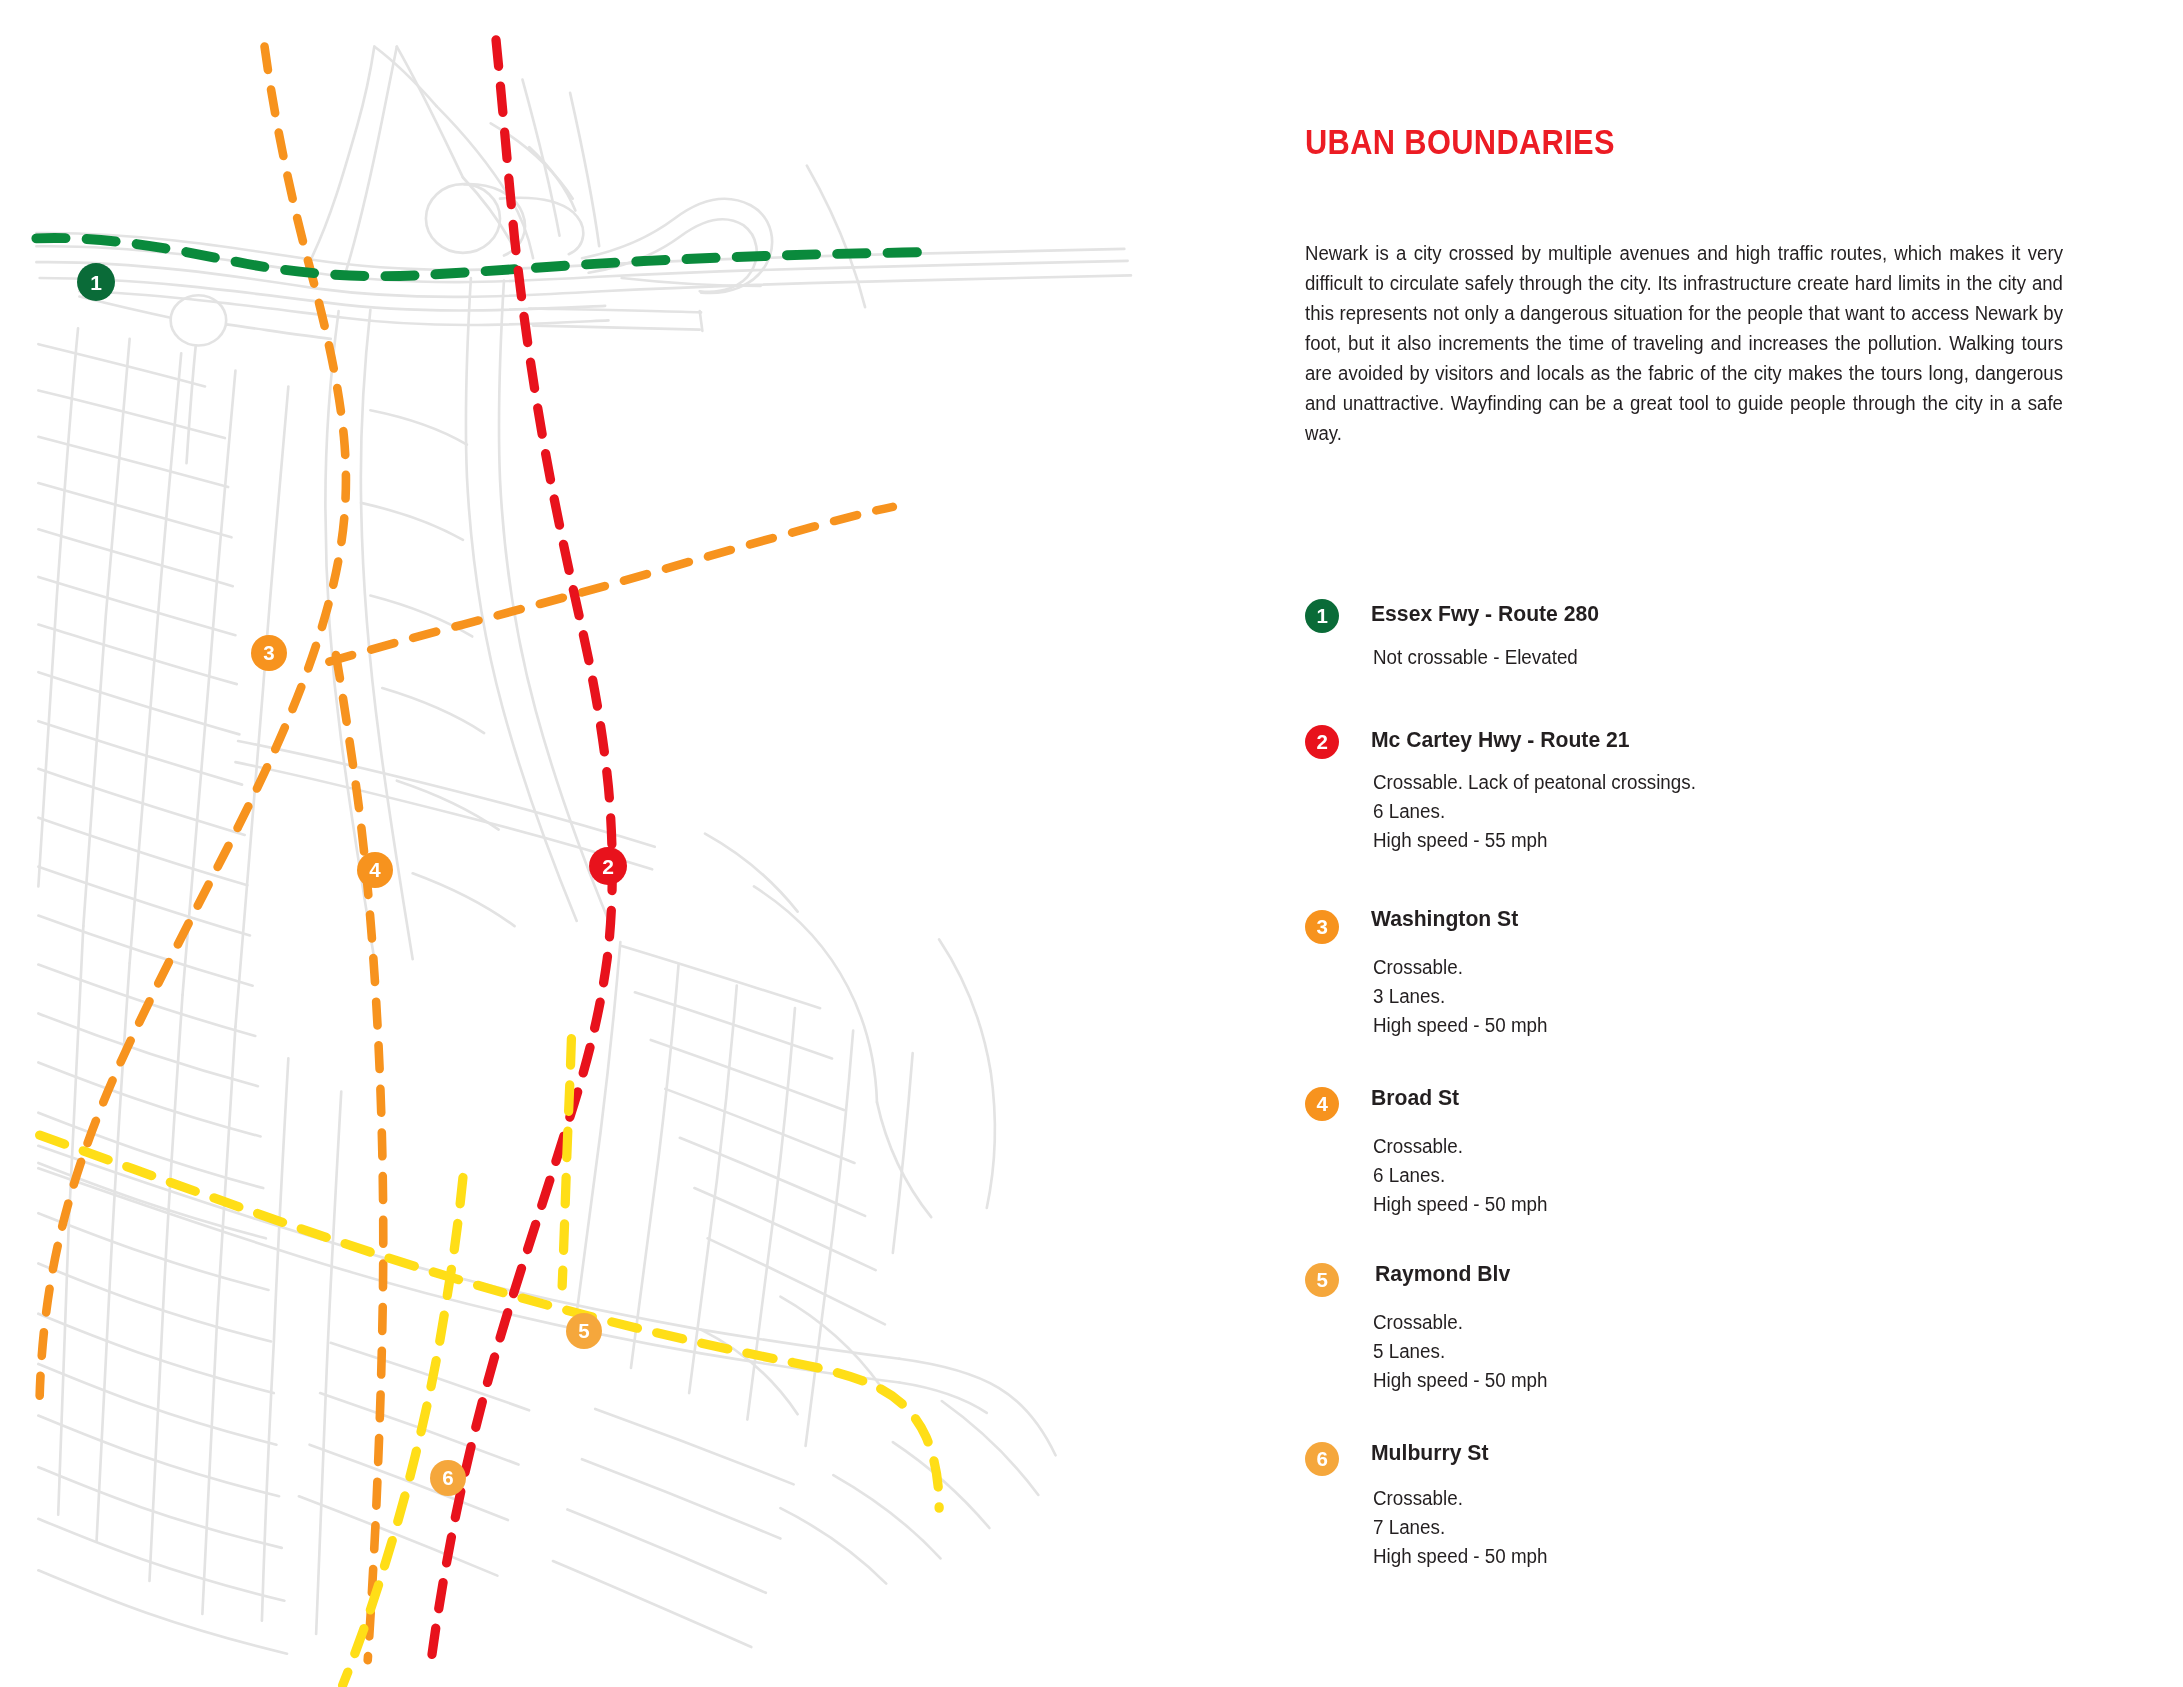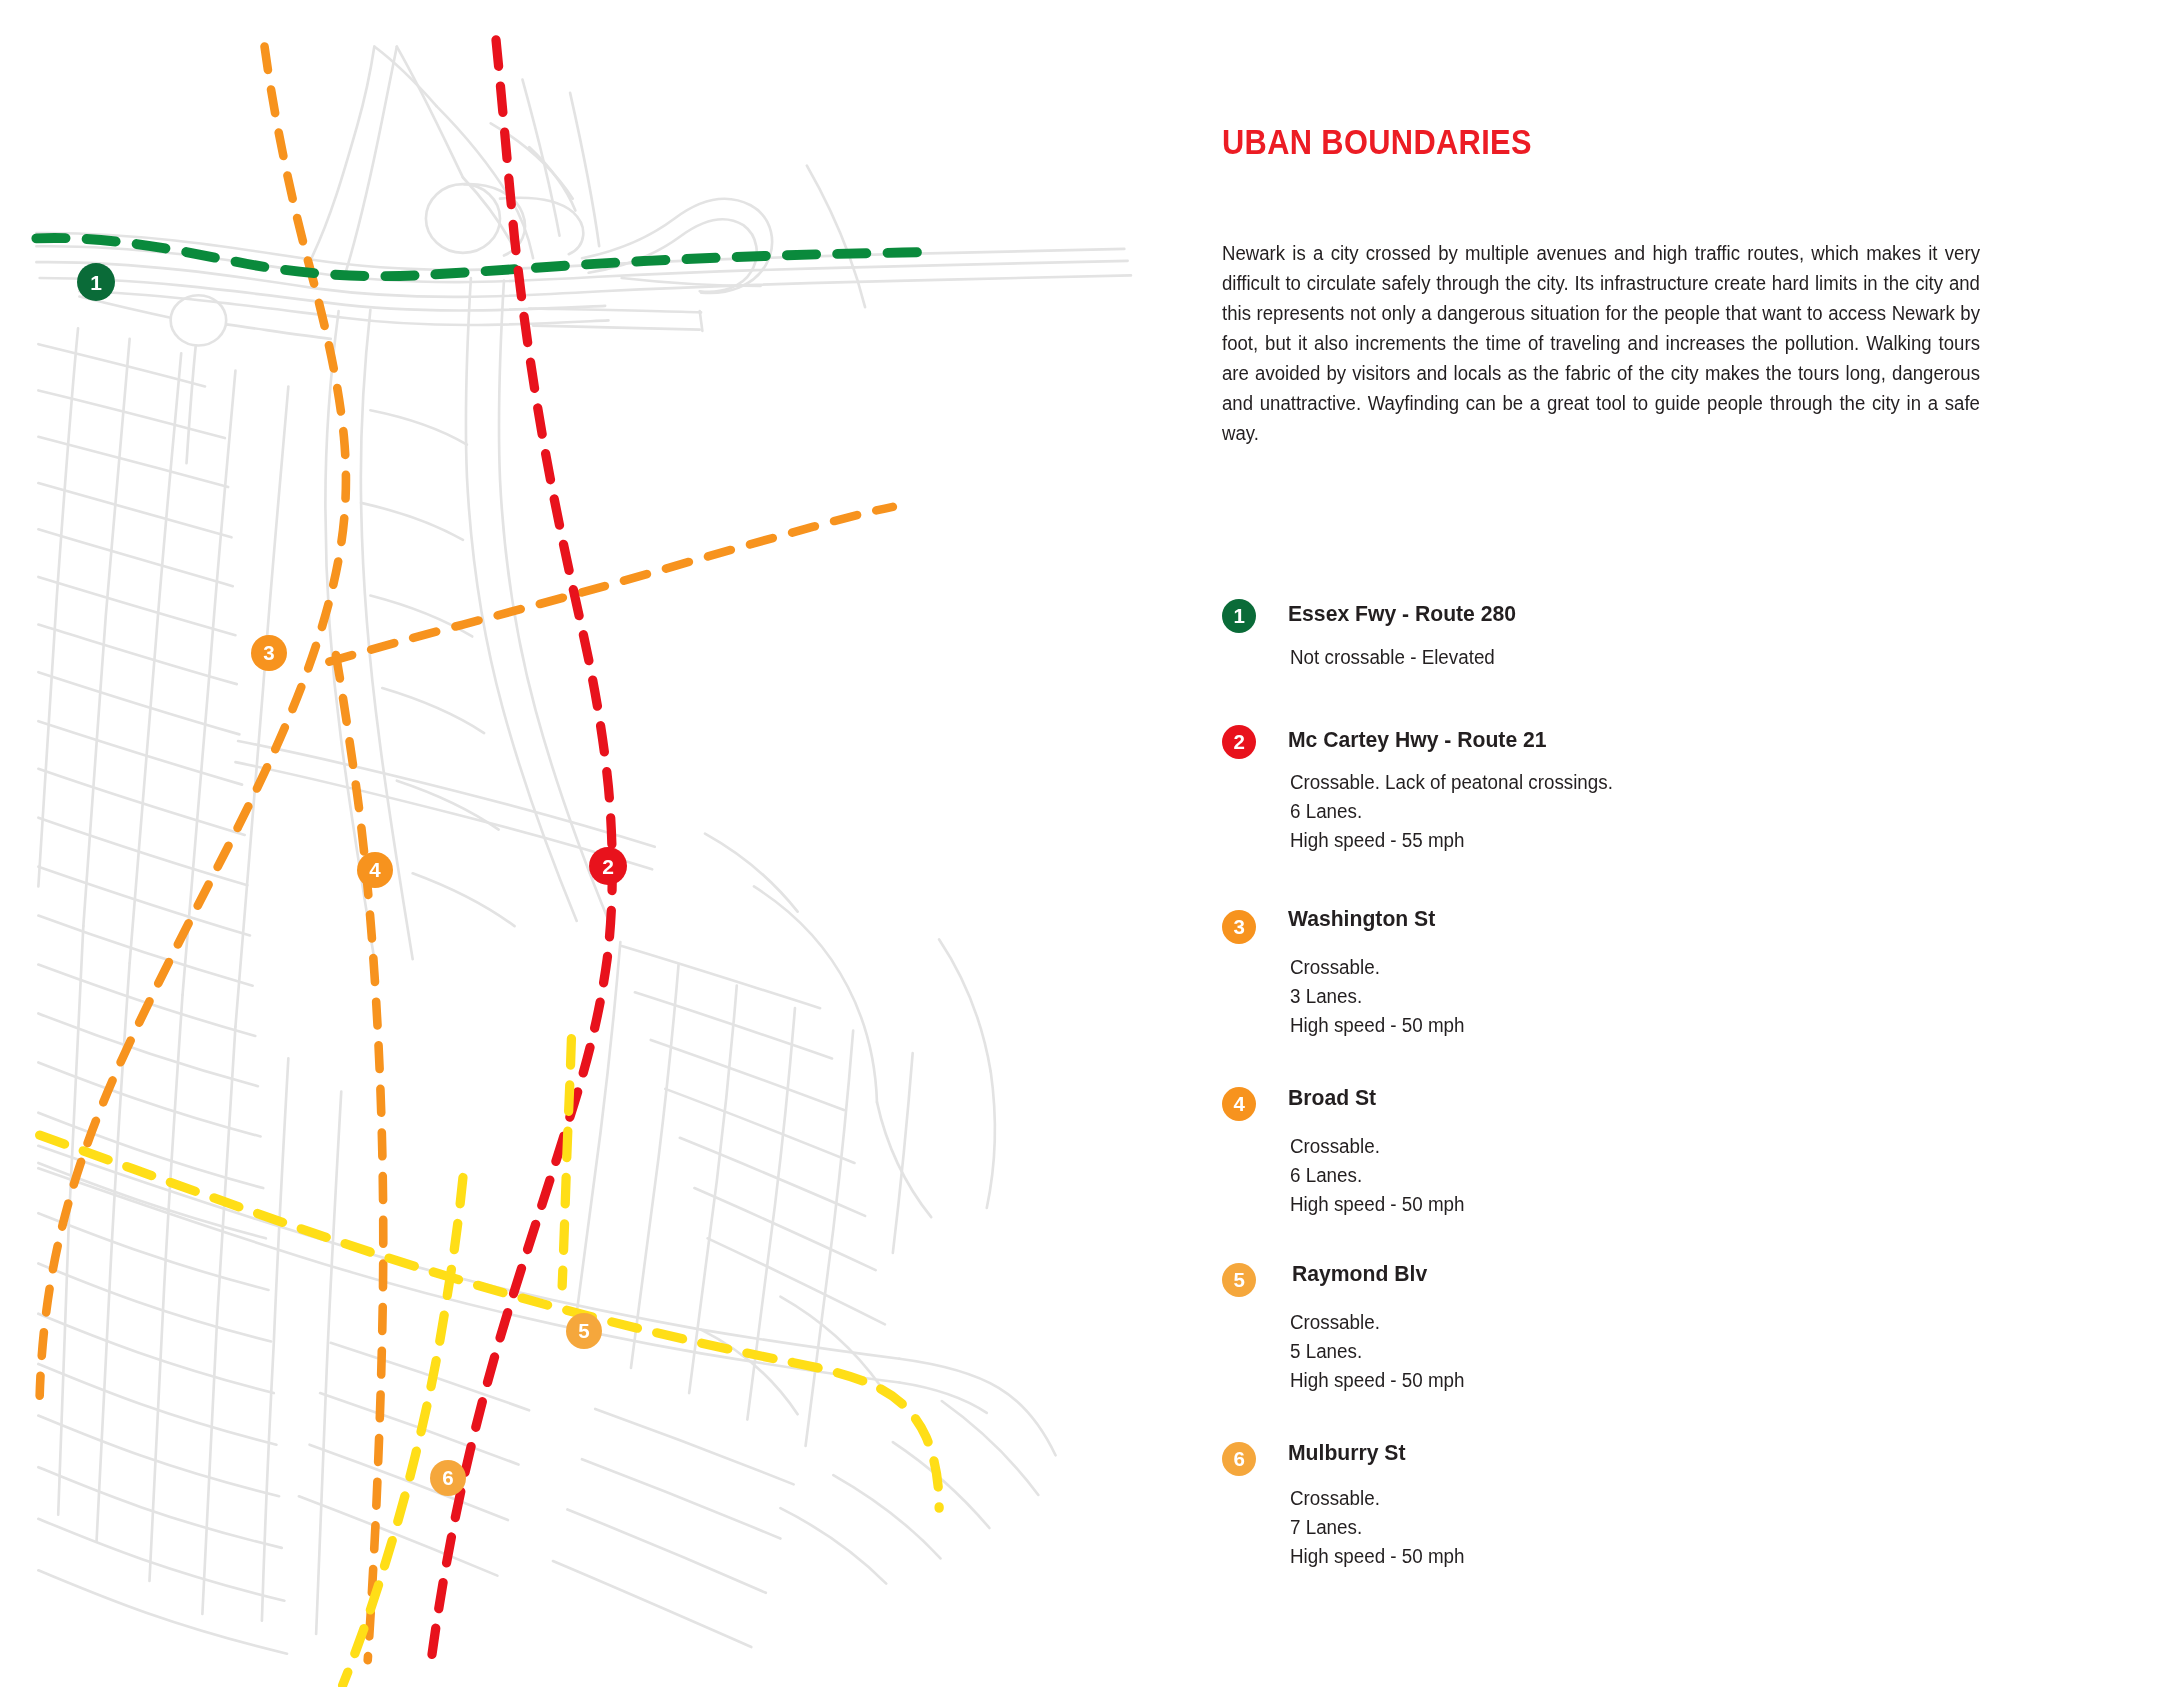--- a/index.html
+++ b/index.html
@@ -48,21 +48,21 @@
     font-family: "Liberation Sans", sans-serif;
     font-weight: 700;
     line-height: 1;
     box-sizing: border-box;
     user-select: none;
   }
 
   
   #info-panel {
     position: absolute;
-    left: 1209px;
+    left: 1292px;
     top: 0;
     width: 880px;
     height: 1587px;
   }
 
   #doc-title {
     position: absolute;
     left: 13.2px;
     top: 122px;
     color: #ec1c24;

